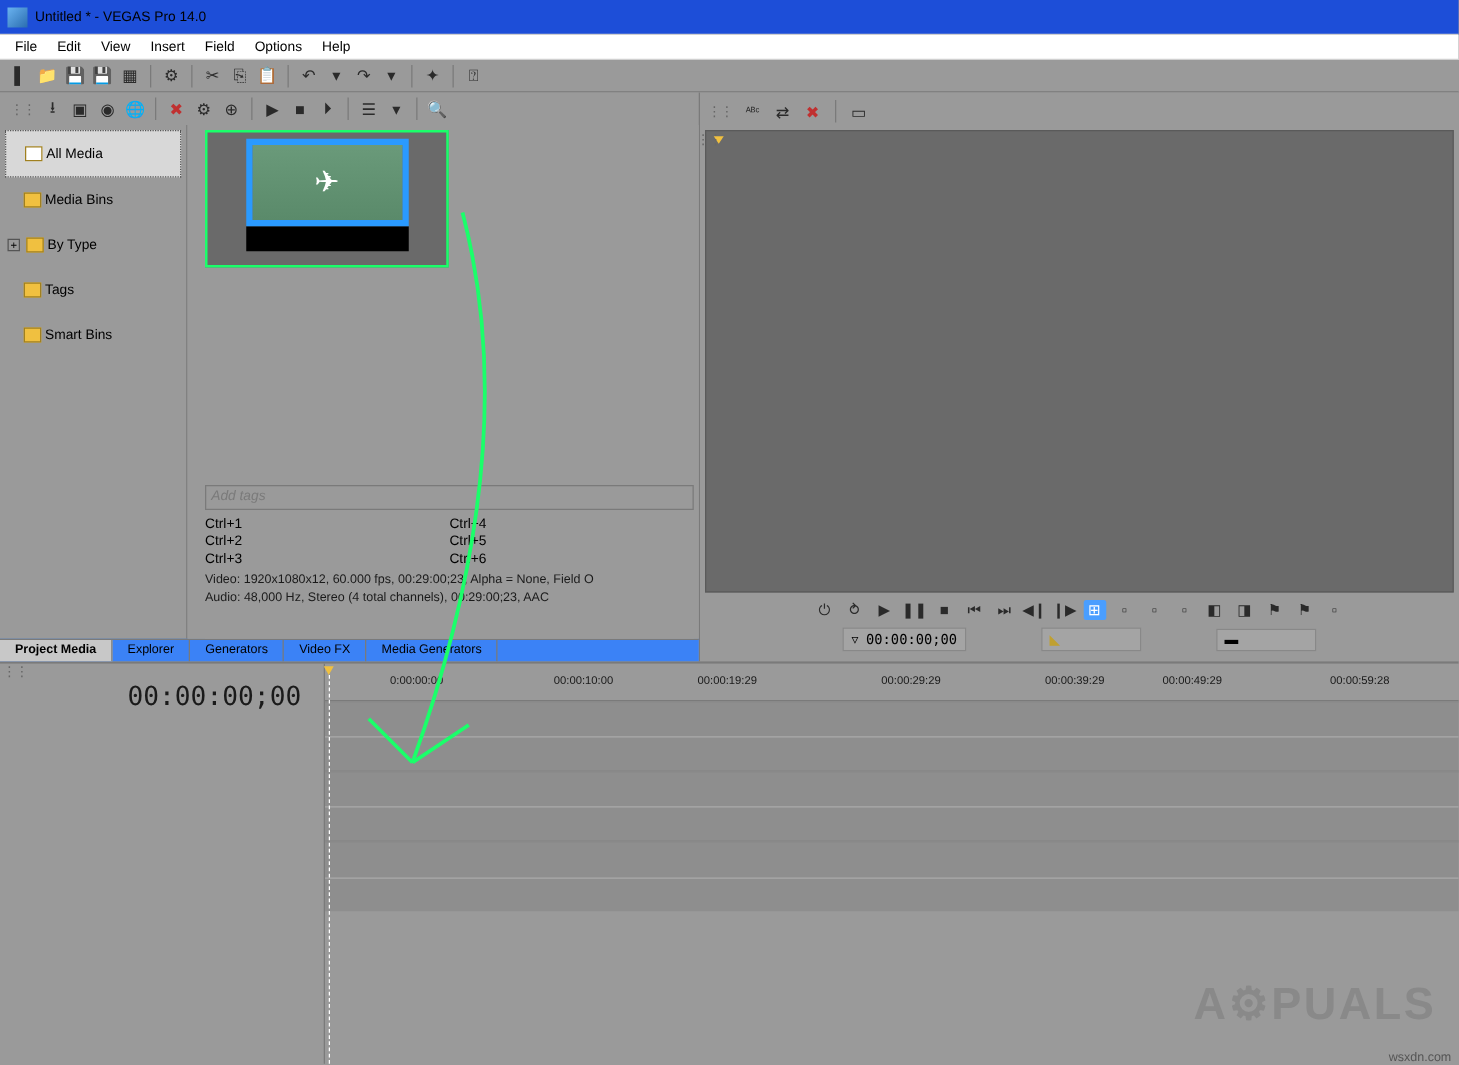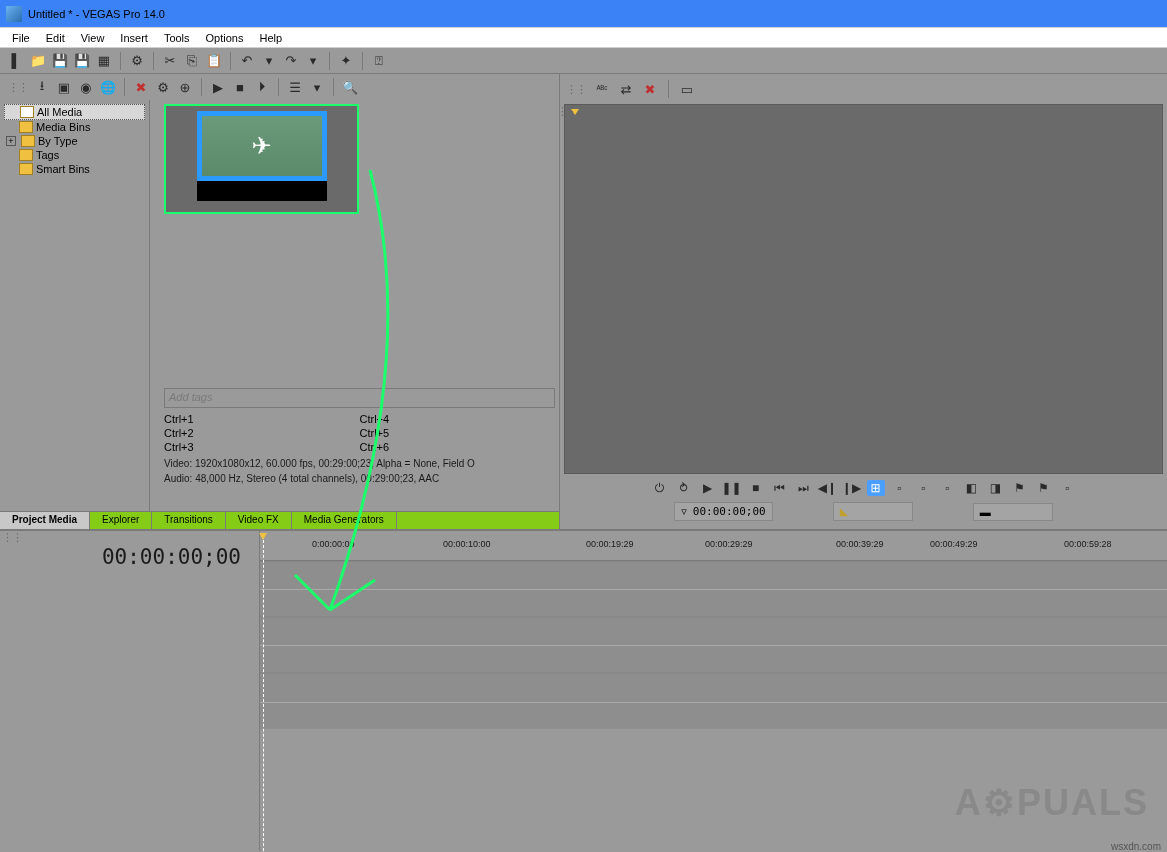--- a/index.html
+++ b/index.html
@@ -1,45 +1,45 @@
 <!DOCTYPE html>
 <html><head>
 <meta charset="utf-8">
 <style>
 * { margin: 0; padding: 0; box-sizing: border-box; font-family: "Segoe UI", Tahoma, sans-serif; font-size: 11px; }
 body { background: #9a9a9a; width: 1167px; height: 852px; overflow: hidden; position: relative; }
-.titlebar { background: #3b82f6; height: 28px; display: flex; align-items: center; padding: 0 6px; border-bottom: 1px solid #d0d0d0; }
+.titlebar { background: #1d4ed8; height: 28px; display: flex; align-items: center; padding: 0 6px; border-bottom: 1px solid #d0d0d0; }
 .titlebar .app-icon { width: 16px; height: 16px; background: linear-gradient(135deg,#6ab3f0,#2a6db0); margin-right: 6px; }
 .titlebar .title { color: #000; }
 .menubar { background: #fff; height: 20px; display: flex; align-items: center; padding: 0 4px; border-bottom: 1px solid #d0d0d0; }
 .menubar .mitem { padding: 0 8px; cursor: default; }
 .toolbar { background: #9a9a9a; height: 26px; display: flex; align-items: center; padding: 0 6px; gap: 2px; border-bottom: 1px solid #7a7a7a; }
 .tbtn { width: 20px; height: 20px; display:flex; align-items:center; justify-content:center; color:#2a2a2a; font-size:13px; cursor:default; }
 .tsep { width: 1px; height: 18px; background: #7a7a7a; margin: 0 4px; }
 .panels { display: flex; height: 455px; }
 .left-panel { width: 560px; background:#9a9a9a; border-right:1px solid #7a7a7a; display:flex; flex-direction:column; }
 .lp-toolbar { height:26px; display:flex; align-items:center; padding:0 6px; gap:2px; }
 .lp-body { flex:1; display:flex; }
 .tree { width:150px; background:#9a9a9a; padding:4px; border-right:1px solid #7a7a7a; }
-.tree-item { display:flex; align-items:center; gap:3px; padding:1px 2px; }
+.tree-item { display:flex; align-items:center; gap:3px; padding:12px 2px; }
 .tree-item.sel { background:#d8d8d8; border:1px dotted #555; }
 .folder-icon { width:14px; height:12px; background:#f0c040; border:1px solid #a08020; }
 .plus { width:10px; height:10px; border:1px solid #555; text-align:center; line-height:8px; font-size:9px; margin-right:2px;}
 .media-area { flex:1; background:#9a9a9a; position:relative; }
 .thumb-box { position:absolute; left:14px; top:4px; width:195px; height:110px; border:2px solid #1aff6a; background:#6a6a6a; padding:5px;}
 .thumb-img { width:130px; height:70px; margin:0 auto; background:linear-gradient(#6a9a7a,#5a8a6a); border:5px solid #2a9aff; position:relative;}
 .thumb-img::after{content:"✈";position:absolute;top:50%;left:50%;transform:translate(-50%,-50%);color:#fff;font-size:24px;}
 .thumb-black { width:130px; height:20px; margin:0 auto; background:#000;}
 .media-lower { position:absolute; left:14px; right:4px; top:288px; bottom:0; background:#9a9a9a; }
 .addtags { border:1px solid #7a7a7a; padding:2px 4px; color:#7a7a7a; font-style:italic; margin-bottom:4px; height:20px; }
 .shortcuts { display:flex; }
 .scol { flex:1; }
 .srow { padding:1px 0; }
 .metaline { margin-top:4px; font-size:10px; color:#1a1a1a; }
-.lp-tabs { height:18px; display:flex; background:#84cc16; border-top:1px solid #7a7a7a; }
+.lp-tabs { height:18px; display:flex; background:#3b82f6; border-top:1px solid #7a7a7a; }
 .ltab { padding:2px 12px; border-right:1px solid #7a7a7a; font-size:10px; }
 .ltab.active { background:#c8c8c8; font-weight:bold; }
 .right-panel { flex:1; background:#9a9a9a; display:flex; flex-direction:column; padding:4px; }
 .rp-top { display:flex; align-items:center; gap:4px; height:22px; }
 .none-sel { flex:1; background:#fff; border:1px solid #7a7a7a; padding:2px 4px; display:flex; justify-content:space-between; align-items:center;}
 .preview { flex:1; background:#6a6a6a; border:1px solid #5a5a5a; margin-top:4px; position:relative;}
 .preview::before{content:"";position:absolute;left:6px;top:4px;width:0;height:0;border-left:4px solid transparent;border-right:4px solid transparent;border-top:6px solid #f0c040;}
 .rp-transport { display:flex; justify-content:center; gap:6px; padding:6px 0 2px; }
 .tp-btn { width:18px; height:16px; color:#2a2a2a; font-size:12px; display:flex;align-items:center;justify-content:center; }
 .tp-btn.active { background:#4a9eff; color:#fff; border-radius:2px; }
@@ -69,21 +69,21 @@
 <div class="titlebar">
   <div class="app-icon"></div>
   <span class="title">Untitled * - VEGAS Pro 14.0</span>
 </div>
 
 <div class="menubar">
   <span class="mitem">File</span>
   <span class="mitem">Edit</span>
   <span class="mitem">View</span>
   <span class="mitem">Insert</span>
-  <span class="mitem">Tools</span>
+  <span class="mitem">Field</span>
   <span class="mitem">Options</span>
   <span class="mitem">Help</span>
 </div>
 
 <div class="toolbar">
   <span class="tbtn">▌</span>
   <span class="tbtn">📁</span>
   <span class="tbtn">💾</span>
   <span class="tbtn">💾</span>
   <span class="tbtn">▦</span>
@@ -174,21 +174,21 @@
             </div>
           </div>
           <div class="metaline">Video: 1920x1080x12, 60.000 fps, 00:29:00;23, Alpha = None, Field O</div>
           <div class="metaline">Audio: 48,000 Hz, Stereo (4 total channels), 00:29:00;23, AAC</div>
         </div>
       </div>
     </div>
     <div class="lp-tabs">
       <div class="ltab active">Project Media</div>
       <div class="ltab">Explorer</div>
-      <div class="ltab">Transitions</div>
+      <div class="ltab">Generators</div>
       <div class="ltab">Video FX</div>
       <div class="ltab">Media Generators</div>
     </div>
   </div>
 
   <div class="right-panel">
     <div class="rp-top">
       <span class="grip">⋮⋮</span>
       <span class="tbtn" style="font-size:9px;">ᴬᴮᶜ</span>
       <span class="tbtn">⇄</span>
@@ -236,21 +236,21 @@
 
 <div class="timeline-area">
   <div class="tl-left">
     <span class="grip" style="position:absolute;">⋮⋮</span>
     <div class="tl-time">00:00:00;00</div>
   </div>
   <div class="tl-right">
     <div class="ruler">
       <span class="ruler-mark" style="left:4px;">0:00:00:00</span>
       <span class="ruler-mark" style="left:135px;">00:00:10:00</span>
-      <span class="ruler-mark" style="left:278px;">00:00:19:29</span>
+      <span class="ruler-mark" style="left:250px;">00:00:19:29</span>
       <span class="ruler-mark" style="left:397px;">00:00:29:29</span>
       <span class="ruler-mark" style="left:528px;">00:00:39:29</span>
       <span class="ruler-mark" style="left:622px;">00:00:49:29</span>
       <span class="ruler-mark" style="left:756px;">00:00:59:28</span>
     </div>
     <div class="track">
       <span class="cursor-arrow">↖</span>
       <span class="drag-box">+</span>
     </div>
     <div class="track"></div>

